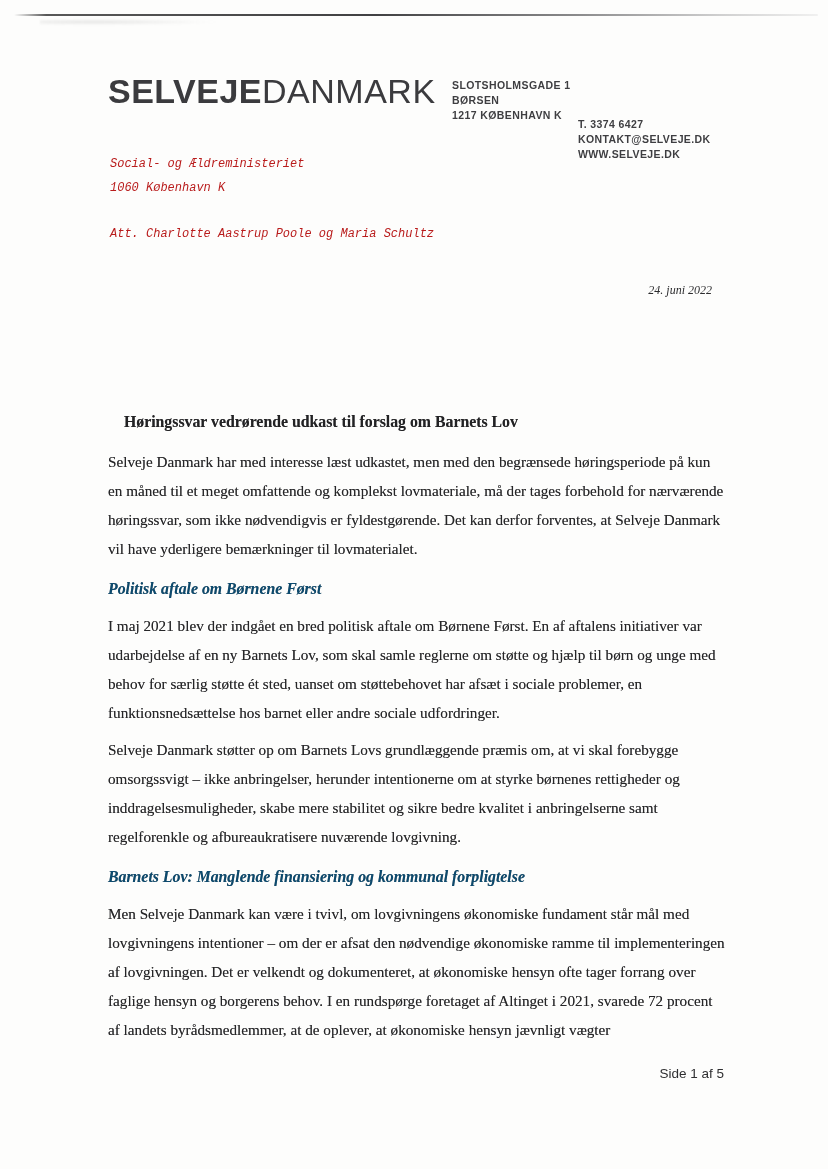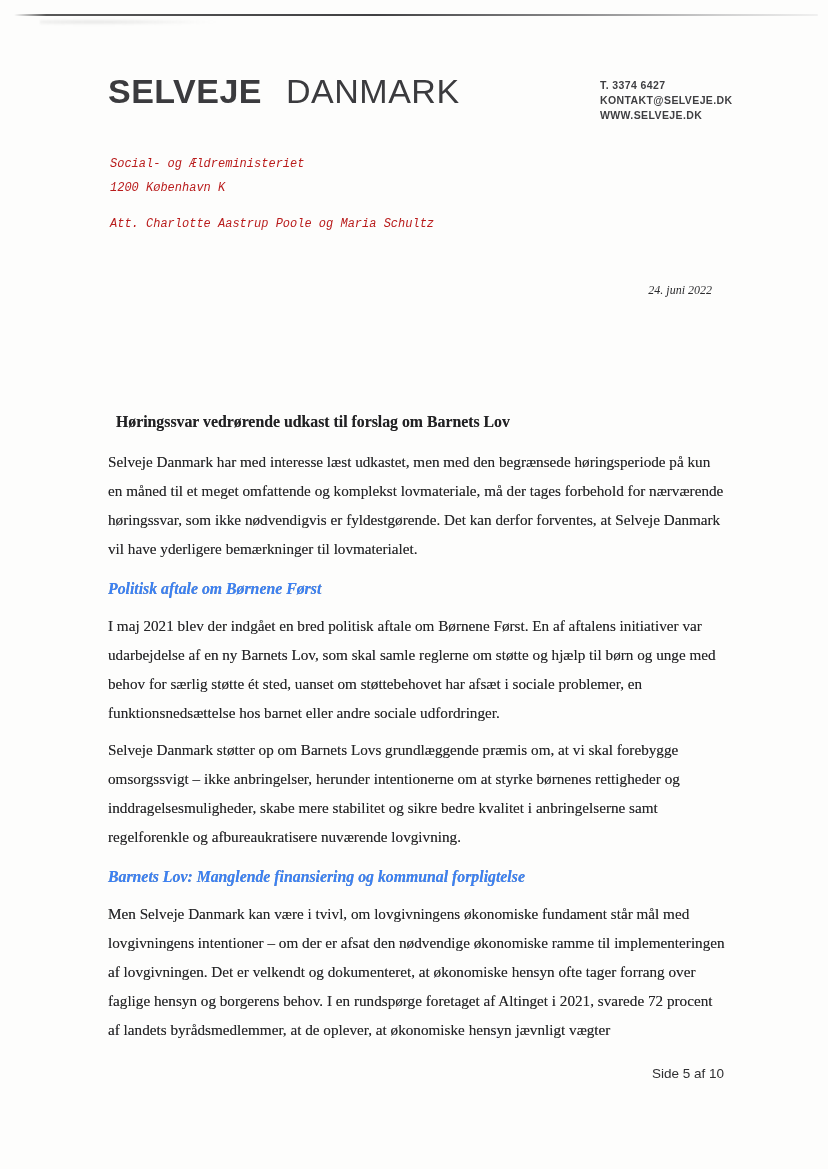--- a/index.html
+++ b/index.html
@@ -24,56 +24,56 @@
 
   
   .letterhead{position:absolute;left:108px;top:70px;right:60px;height:70px;color:#3b3b3e;}
   .logo{
     position:absolute;left:0;top:4px;
     font-family:"Liberation Sans", sans-serif;
     font-size:34px;letter-spacing:.5px;line-height:1;white-space:nowrap;
     color:#3b3b3e;
   }
   .logo .primary{font-weight:700;}
-  .logo .secondary{font-weight:400;margin-left:24px;}
+  .logo .secondary{font-weight:400;margin-left:0;}
   .lh-col{
     position:absolute;top:8px;
     font-family:"Liberation Sans", sans-serif;
     font-weight:700;font-size:10.5px;line-height:15px;letter-spacing:.4px;
     color:#3e3e41;white-space:nowrap;
   }
   .lh-col.address{left:344px;}
-  .lh-col.contact{left:492px;}
+  .lh-col.contact{left:470px;margin-top:39px;}
 
   
   .recipient{
     position:absolute;left:110px;top:153px;
     font-style:italic;font-size:12px;line-height:23.5px;color:#b91c1c;font-family:Liberation Mono, monospace;
   }
-  .attention{margin-top:13px;}
+  .attention{margin-top:23px;}
 
   
   .dateline{
     position:absolute;right:116px;top:283px;
     font-style:italic;font-size:12px;color:#2c2c2e;
   }
 
   
   .letter{
     position:absolute;left:108px;top:410px;width:620px;
     font-size:15.2px;line-height:29px;color:#262628;
     text-shadow:0 0 .4px rgba(45,45,48,.55);
   }
   .doc-title{
-    font-weight:700;font-size:15.8px;line-height:24px;margin:0 0 13px 8px;color:#222224;
+    font-weight:700;font-size:15.8px;line-height:24px;margin:0 0 13px 16px;color:#222224;
   }
   .para{margin:0 0 8px 0;}
   .sec-heading{
     font-weight:700;font-style:italic;font-size:15.8px;line-height:24px;
-    margin:14px 0 10px 0;color:#3b82f6;
+    margin:14px 0 10px 0;color:#0c4a6e;
   }
 
   
   .footer{
     position:absolute;right:104px;top:1066px;
     font-family:"Liberation Sans", sans-serif;
     font-size:13.5px;color:#2f2f31;
   }
 </style>
 </head>
@@ -81,40 +81,45 @@
 
 <div class="page">
 
   <div class="scan-line"></div>
   <div class="scan-smudge"></div>
 
   <div class="letterhead">
     <div class="logo">
       <span class="primary">SELVEJE</span><span class="secondary">DANMARK</span>
     </div>
+    <div class="lh-col address">
+      <div>SLOTSHOLMSGADE 1</div>
+      <div>BØRSEN</div>
+      <div>1217 KØBENHAVN K</div>
+    </div>
     <div class="lh-col contact">
       <div>T. 3374 6427</div>
       <div>KONTAKT@SELVEJE.DK</div>
       <div>WWW.SELVEJE.DK</div>
     </div>
   </div>
 
   <div class="recipient">
     <div>Social- og Ældreministeriet</div>
-    <div>1200 København K</div>
+    <div>1060 København K</div>
     <div class="attention">Att. Charlotte Aastrup Poole og Maria Schultz</div>
   </div>
 
   <div class="dateline">24. juni 2022</div>
 
   <div class="letter">
     <div class="doc-title">Høringssvar vedrørende udkast til forslag om Barnets Lov</div>
     <p class="para">Selveje Danmark har med interesse læst udkastet, men med den begrænsede høringsperiode på kun en måned til et meget omfattende og komplekst lovmateriale, må der tages forbehold for nærværende høringssvar, som ikke nødvendigvis er fyldestgørende. Det kan derfor forventes, at Selveje Danmark vil have yderligere bemærkninger til lovmaterialet.</p>
     <div class="sec-heading">Politisk aftale om Børnene Først</div>
     <p class="para">I maj 2021 blev der indgået en bred politisk aftale om Børnene Først. En af aftalens initiativer var udarbejdelse af en ny Barnets Lov, som skal samle reglerne om støtte og hjælp til børn og unge med behov for særlig støtte ét sted, uanset om støttebehovet har afsæt i sociale problemer, en funktionsnedsættelse hos barnet eller andre sociale udfordringer.</p>
     <p class="para">Selveje Danmark støtter op om Barnets Lovs grundlæggende præmis om, at vi skal forebygge omsorgssvigt – ikke anbringelser, herunder intentionerne om at styrke børnenes rettigheder og inddragelsesmuligheder, skabe mere stabilitet og sikre bedre kvalitet i anbringelserne samt regelforenkle og afbureaukratisere nuværende lovgivning.</p>
     <div class="sec-heading">Barnets Lov: Manglende finansiering og kommunal forpligtelse</div>
     <p class="para">Men Selveje Danmark kan være i tvivl, om lovgivningens økonomiske fundament står mål med lovgivningens intentioner – om der er afsat den nødvendige økonomiske ramme til implementeringen af lovgivningen. Det er velkendt og dokumenteret, at økonomiske hensyn ofte tager forrang over faglige hensyn og borgerens behov. I en rundspørge foretaget af Altinget i 2021, svarede 72 procent af landets byrådsmedlemmer, at de oplever, at økonomiske hensyn jævnligt vægter</p>
   </div>
 
-  <div class="footer">Side 5 af 10</div>
+  <div class="footer">Side 1 af 5</div>
 
 </div>
 
 </body></html>

